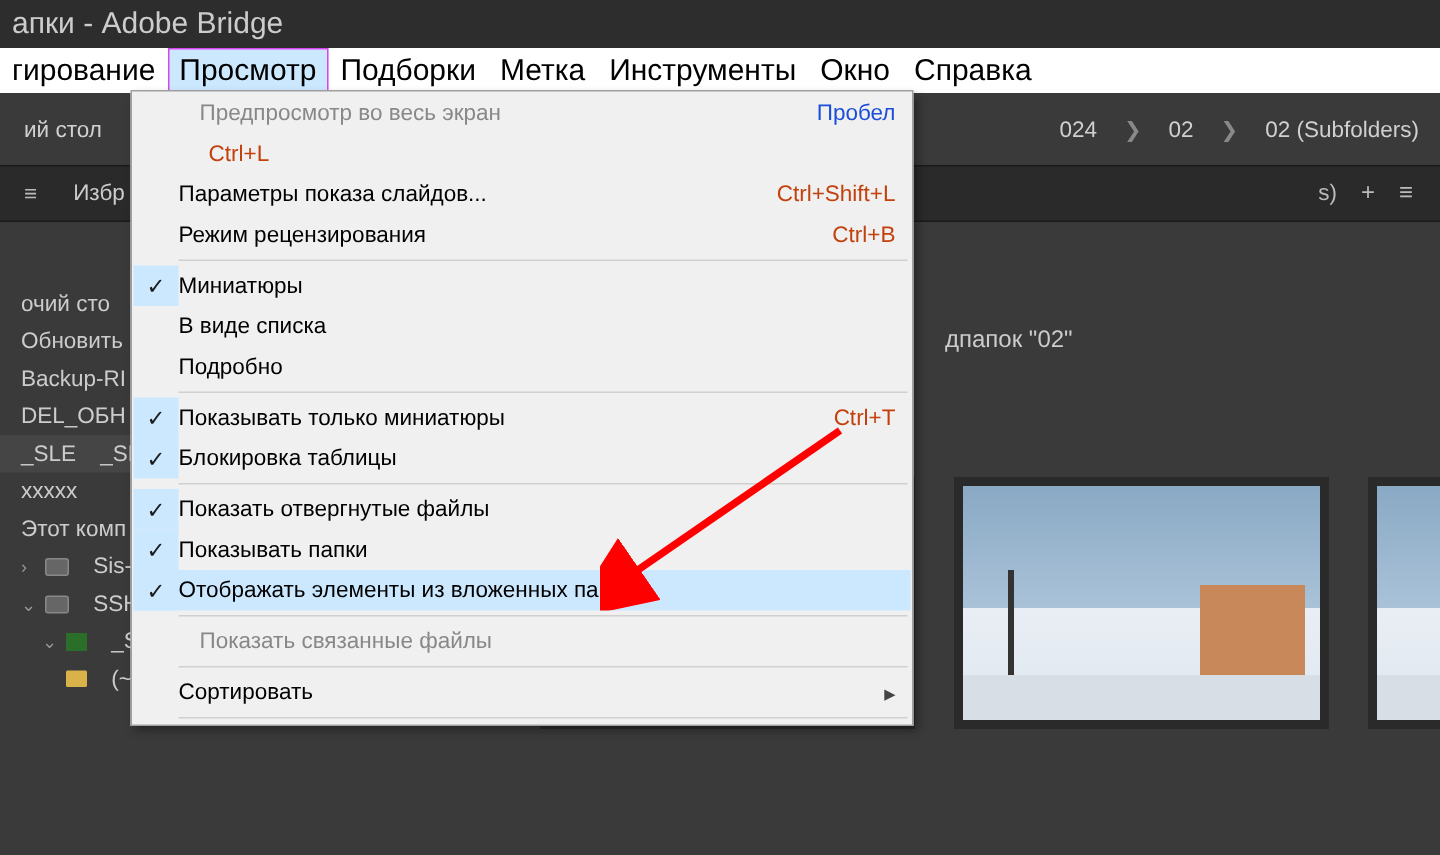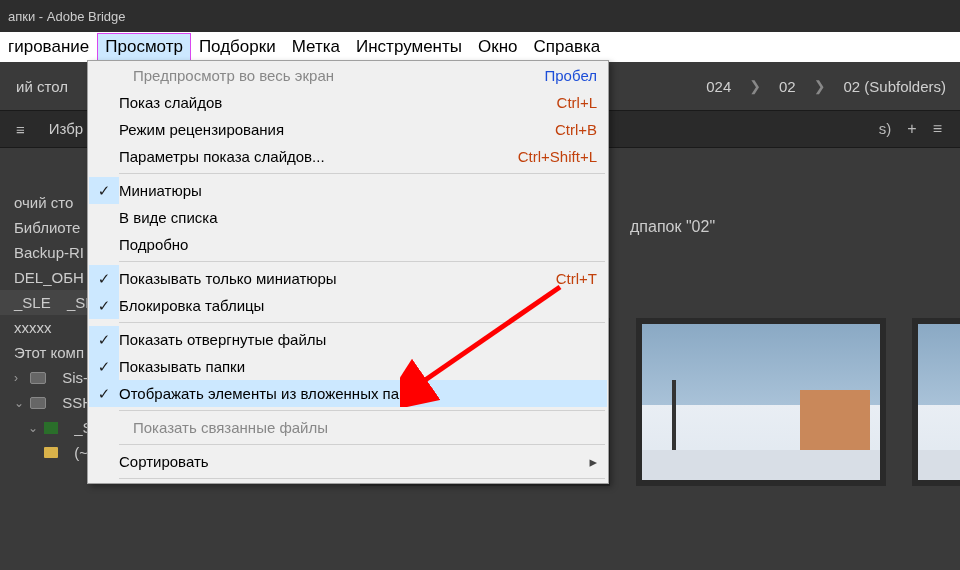--- a/index.html
+++ b/index.html
@@ -1,20 +1,20 @@
 <!DOCTYPE html>
 <html><head>
 <meta charset="utf-8">
 <style>
   * { box-sizing: border-box; margin: 0; padding: 0; font-family: Arial, sans-serif; }
   body { width: 960px; height: 570px; background: #3a3a3a; overflow: hidden; position: relative; }
 
-  .titlebar { height: 32px; background: #2d2d2d; color: #ccc; font-size: 13px; display: flex; align-items: center; padding-left: 8px; }
-
-  .menubar { height: 30px; background: #fff; display: flex; align-items: center; padding-left: 0; font-size: 17px; color: #000; }
+  .titlebar { height: 32px; background: #2d2d2d; color: #ccc; font-size: 20px; display: flex; align-items: center; padding-left: 8px; }
+
+  .menubar { height: 30px; background: #fff; display: flex; align-items: center; padding-left: 0; font-size: 20px; color: #000; }
   .menubar .menu-item { padding: 4px 8px; cursor: default; }
   .menubar .menu-item.active { background: #cce8ff; border: 1px solid #d946ef; padding: 3px 7px; }
 
   .breadcrumb-row { height: 48px; background: #3a3a3a; color: #d0d0d0; display: flex; align-items: center; font-size: 15px; padding-left: 8px; }
   .breadcrumb-row .crumb { margin: 0 8px; }
   .breadcrumb-row .chev { color: #888; margin: 0 10px; font-size: 14px; }
 
   .tabs-row { height: 38px; background: #2a2a2a; display: flex; align-items: center; color: #ccc; font-size: 15px; padding-left: 4px; border-top: 1px solid #1a1a1a; border-bottom: 1px solid #1a1a1a;}
   .tabs-row .tab { padding: 6px 12px; margin-right: 4px; border-bottom: 2px solid transparent; text-align: center; }
   .tabs-row .right-icons { margin-left: auto; margin-right: 18px; display: flex; gap: 16px; color: #bbb; }
@@ -100,21 +100,21 @@
     <span class="ico">≡</span>
   </div>
 </div>
 
 <div class="main">
   <div class="sidebar">
     <div class="item">
         <span>очий сто</span>
       </div>
     <div class="item">
-        <span>Библиоте</span>
+        <span>Обновить</span>
       </div>
     <div class="item">
         <span>Backup-RI</span>
       </div>
     <div class="item">
         <span>DEL_ОБН</span>
       </div>
     <div class="item sel"><span>_SLE</span>&nbsp;<span>_SLE</span></div>
     <div class="item">
         <span>xxxxx</span>
@@ -149,32 +149,31 @@
 </div>
 
 <div class="dropdown">
   <div class="row disabled">
     <span class="checkcol"></span>
     <span class="lbl">Предпросмотр во весь экран</span>
     <span class="shortcut" style="color:#1d4ed8">Пробел</span>
   </div>
   <div class="row">
     <span class="checkcol"></span>
-    <span class="lbl">Показ слайдов</span>
     <span class="shortcut">Ctrl+L</span>
+  </div>
+  <div class="row">
+    <span class="checkcol"></span>
+    <span class="lbl">Параметры показа слайдов...</span>
+    <span class="shortcut">Ctrl+Shift+L</span>
   </div>
   <div class="row">
     <span class="checkcol"></span>
     <span class="lbl">Режим рецензирования</span>
     <span class="shortcut">Ctrl+B</span>
-  </div>
-  <div class="row">
-    <span class="checkcol"></span>
-    <span class="lbl">Параметры показа слайдов...</span>
-    <span class="shortcut">Ctrl+Shift+L</span>
   </div>
   <hr>
   <div class="row checked">
     <span class="checkcol">
         <span class="check">✓</span>
       </span>
     <span class="lbl">Миниатюры</span>
   </div>
   <div class="row">
     <span class="checkcol"></span>

